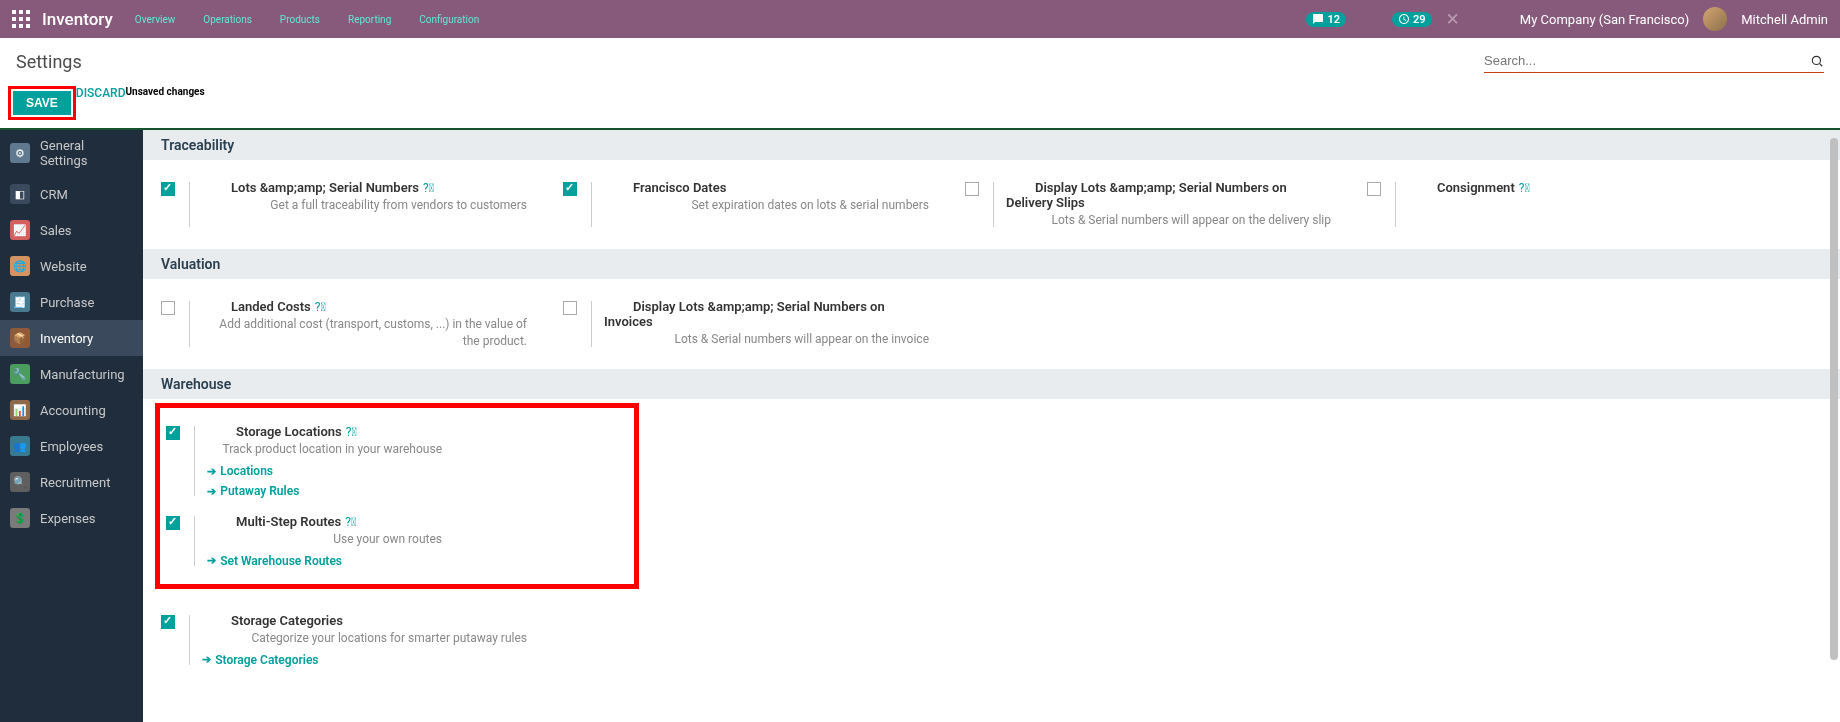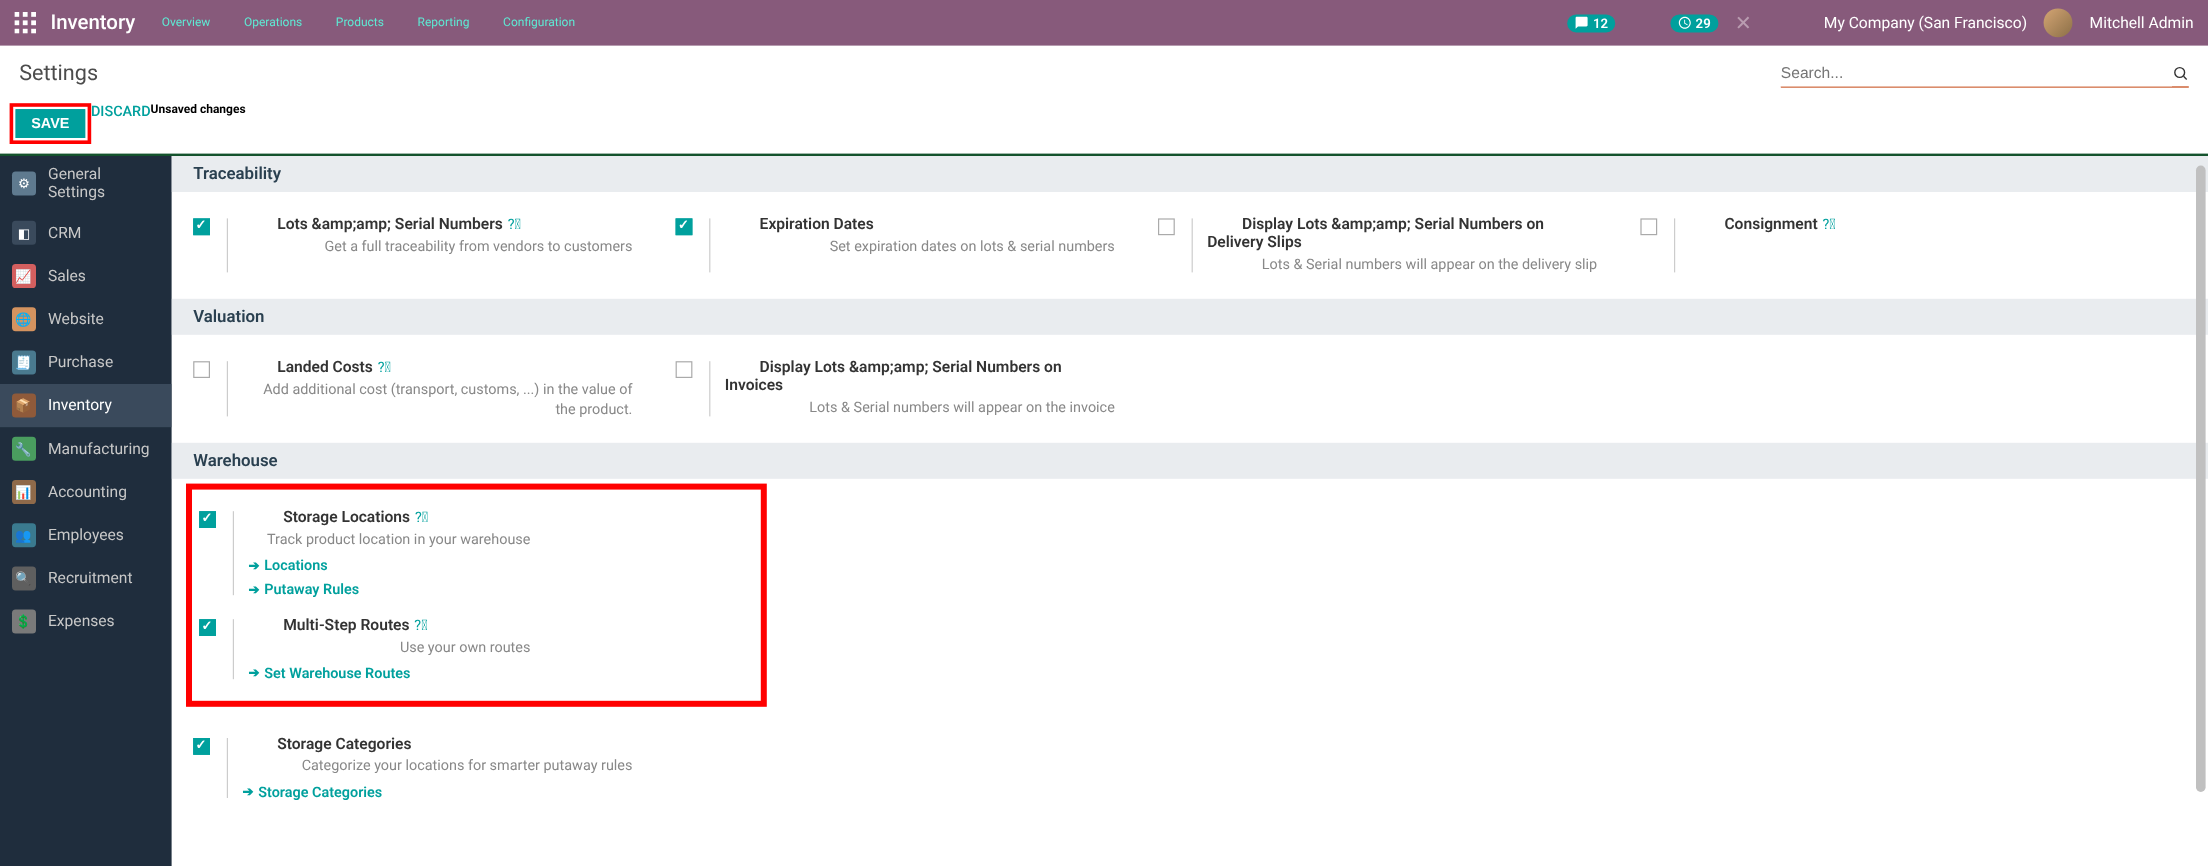--- a/index.html
+++ b/index.html
@@ -188,21 +188,21 @@
         <div class="vbar"></div>
         <div class="setting-body">
           <span class="setting-title">Lots &amp;amp;amp; Serial Numbers</span><span class="help-icon">?⃝</span>
           <div class="setting-desc">Get a full traceability from vendors to customers</div>
         </div>
       </div>
       <div class="setting-block">
         <div class="checkbox-col"><span class="checkbox checked"></span></div>
         <div class="vbar"></div>
         <div class="setting-body">
-          <span class="setting-title">Expiration Dates</span>
+          <span class="setting-title">Francisco Dates</span>
           <div class="setting-desc">Set expiration dates on lots &amp; serial numbers</div>
         </div>
       </div>
       <div class="setting-block">
         <div class="checkbox-col"><span class="checkbox"></span></div>
         <div class="vbar"></div>
         <div class="setting-body">
           <span class="setting-title">Display Lots &amp;amp;amp; Serial Numbers on Delivery Slips</span>
           <div class="setting-desc">Lots &amp; Serial numbers will appear on the delivery slip</div>
         </div>

